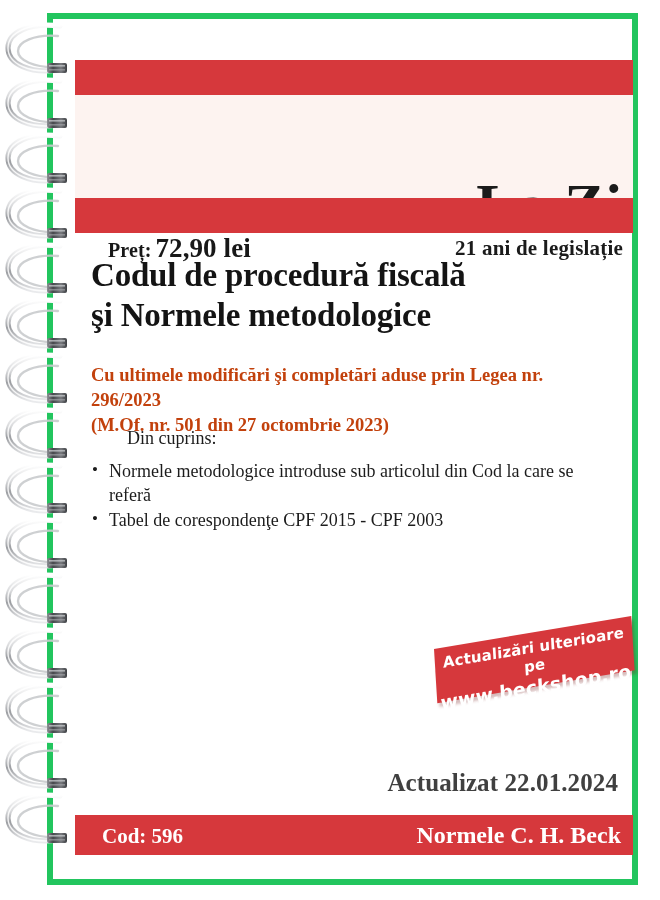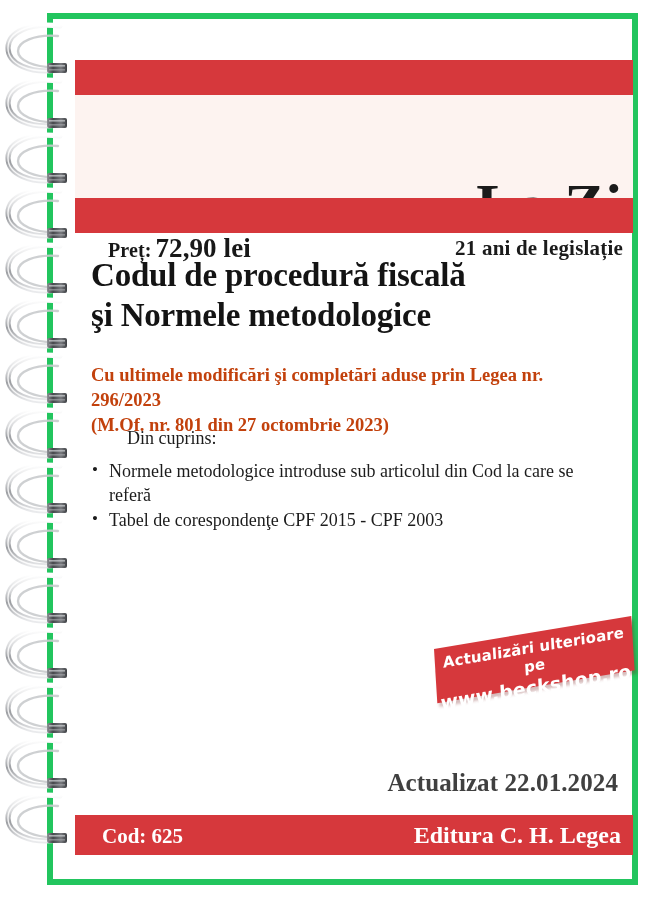--- a/index.html
+++ b/index.html
@@ -238,41 +238,41 @@
 
   <div class="band-red" id="band-bottom"></div>
 
   <div id="title-block">
     <div class="title-line">Codul de procedură fiscală</div>
     <div class="title-line">şi Normele metodologice</div>
   </div>
 
   <div id="subtitle-block">
     <div>Cu ultimele modificări şi completări aduse prin Legea nr. 296/2023</div>
-    <div>(M.Of. nr. 801 din 27 octombrie 2023)</div>
+    <div>(M.Of. nr. 501 din 27 octombrie 2023)</div>
   </div>
 
   <div id="contents-block">
     <div id="contents-heading">Din cuprins:</div>
     <ul id="contents-list">
       <li>Normele metodologice introduse sub articolul din Cod la care se referă</li>
       <li>Tabel de corespondenţe CPF 2015 - CPF 2003</li>
     </ul>
   </div>
 
   <div id="promo-ribbon">
     <div id="promo-line1">Actualizări ulterioare pe</div>
     <div id="promo-line2">www.beckshop.ro</div>
   </div>
 
   <div id="updated-line">Actualizat 22.01.2024</div>
 
   <div id="footer-band">
-    <span id="footer-code">Cod: 625</span>
-    <span id="footer-publisher">Editura C. H. Legea</span>
+    <span id="footer-code">Cod: 596</span>
+    <span id="footer-publisher">Normele C. H. Beck</span>
   </div>
 </div>
 
 <svg id="spiral-binding" viewBox="0 0 110 900" width="110" height="900" aria-hidden="true">
   <defs>
     <linearGradient id="wireGrad" x1="0" y1="0" x2="0" y2="1">
       <stop offset="0%" stop-color="#ffffff"></stop>
       <stop offset="35%" stop-color="#d9dadc"></stop>
       <stop offset="60%" stop-color="#9b9da1"></stop>
       <stop offset="100%" stop-color="#e9eaec"></stop>

